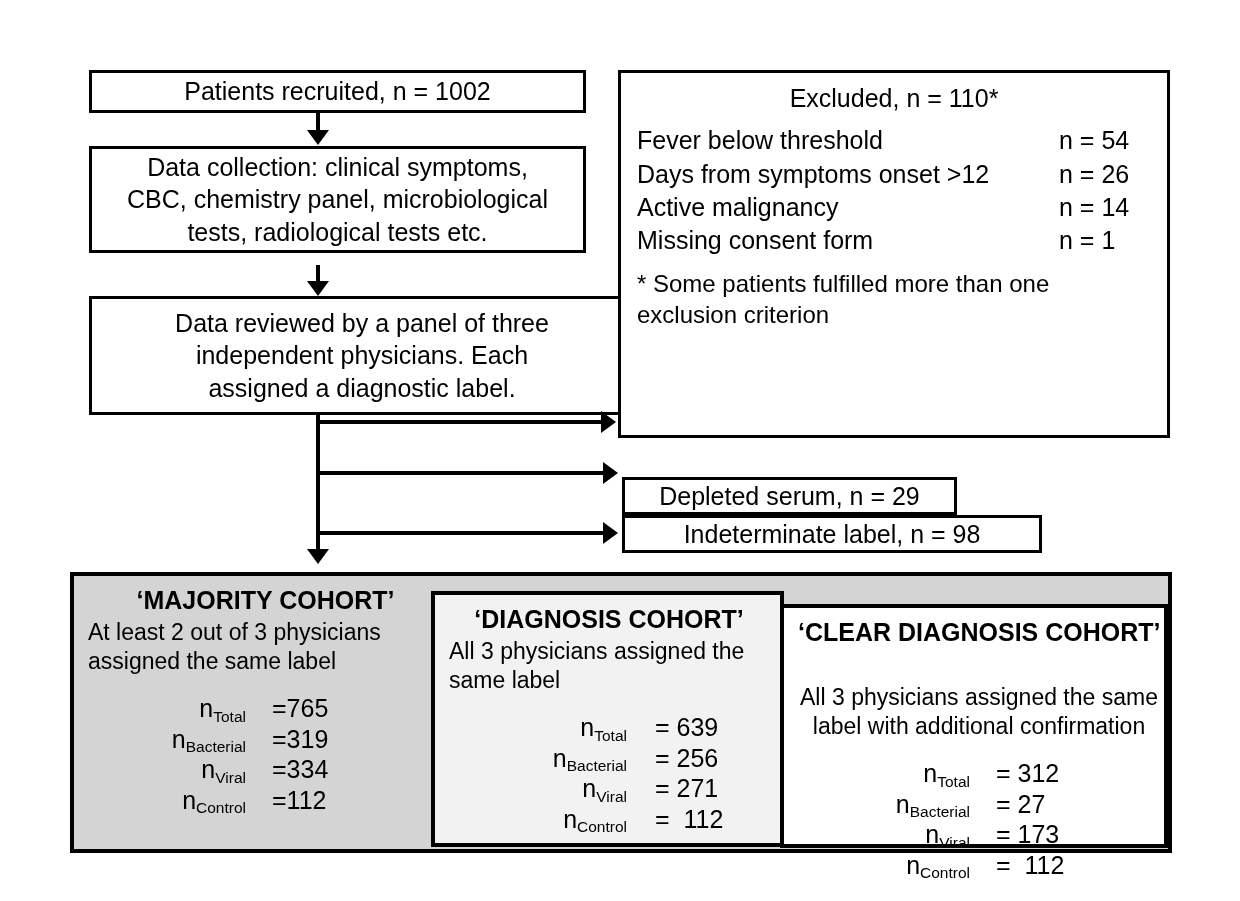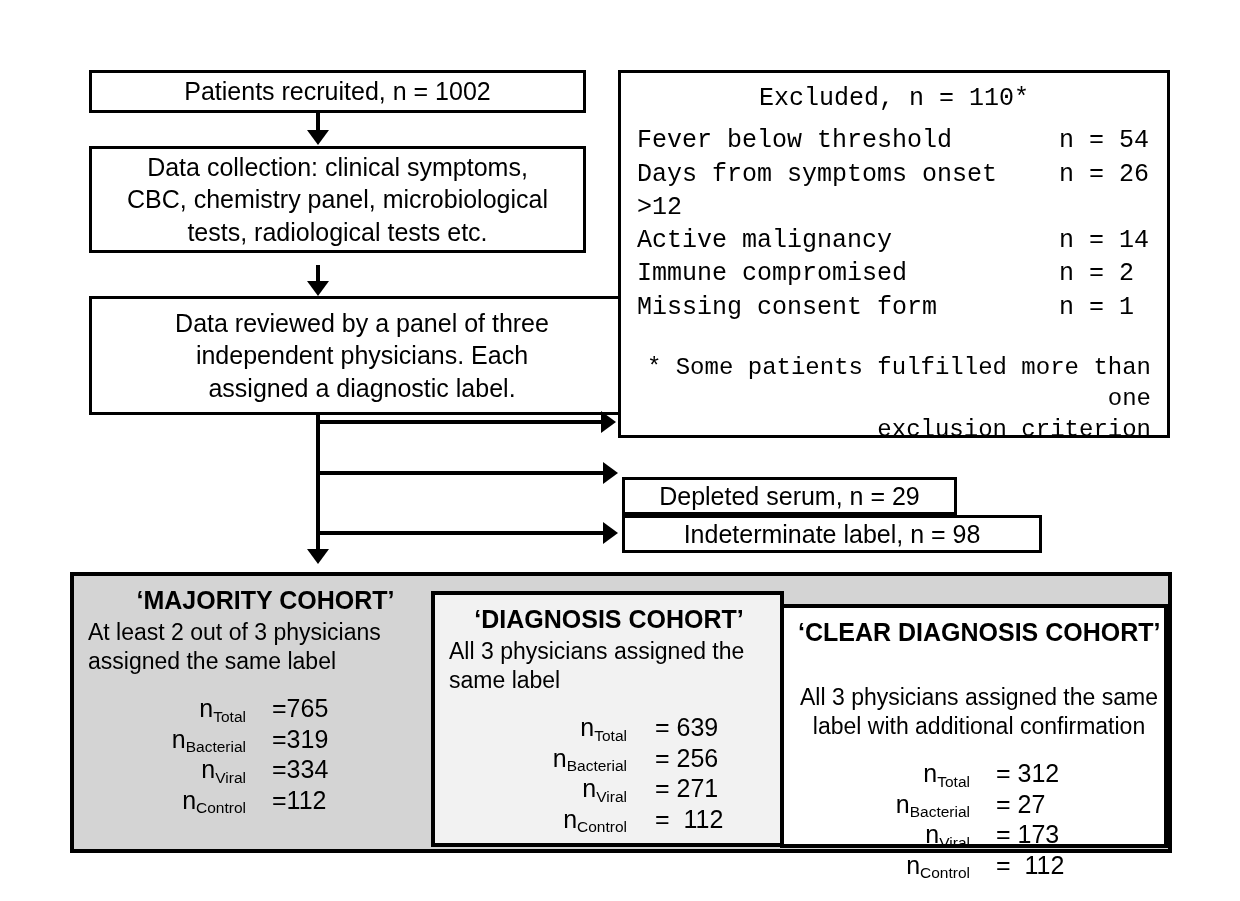--- a/index.html
+++ b/index.html
@@ -36,42 +36,41 @@
     line-height: 1.30;
     white-space: pre-line;
     padding: 0 8px;
   }
 
   
   #excluded-box {
     justify-content: flex-start;
     align-items: stretch;
     padding: 10px 16px 8px 16px;
-    font-family: Liberation Mono, monospace;
   }
   .excl-title {
     text-align: center;
     font-size: 25px;
     line-height: 1.25;
     margin-bottom: 10px;
   }
   .excl-row {
     display: flex;
     justify-content: space-between;
     align-items: baseline;
     font-size: 25px;
     line-height: 1.33;
   }
   .excl-row .excl-label { text-align: left; }
   .excl-row .excl-count { text-align: left; min-width: 92px; padding-left: 14px; }
   .excl-note {
     font-size: 24px;
     line-height: 1.30;
-    margin-top: 28px;
-    text-align: right;
+    margin-top: 11px;
+    text-align: left;
     white-space: pre-line;
   }
 
   
   .vline {
     position: absolute;
     background: #000;
     width: 4px;
   }
   .hline {
@@ -208,24 +207,20 @@
     </div>
     <div class="excl-row">
       <span class="excl-label">Days from symptoms onset &gt;12</span>
       <span class="excl-count">n = 26</span>
     </div>
     <div class="excl-row">
       <span class="excl-label">Active malignancy</span>
       <span class="excl-count">n = 14</span>
     </div>
     <div class="excl-row">
-      <span class="excl-label">Immune compromised</span>
-      <span class="excl-count">n = 2</span>
-    </div>
-    <div class="excl-row">
       <span class="excl-label">Missing  consent form</span>
       <span class="excl-count">n = 1</span>
     </div>
 
     <div class="excl-note">* Some patients fulfilled more than one
 exclusion criterion</div>
   </div>
 
   <div class="box" id="depleted-serum-box" style="left:622px; top:477px; width:335px; height:38px;">
     <div class="box-text">Depleted serum, n = 29</div>

